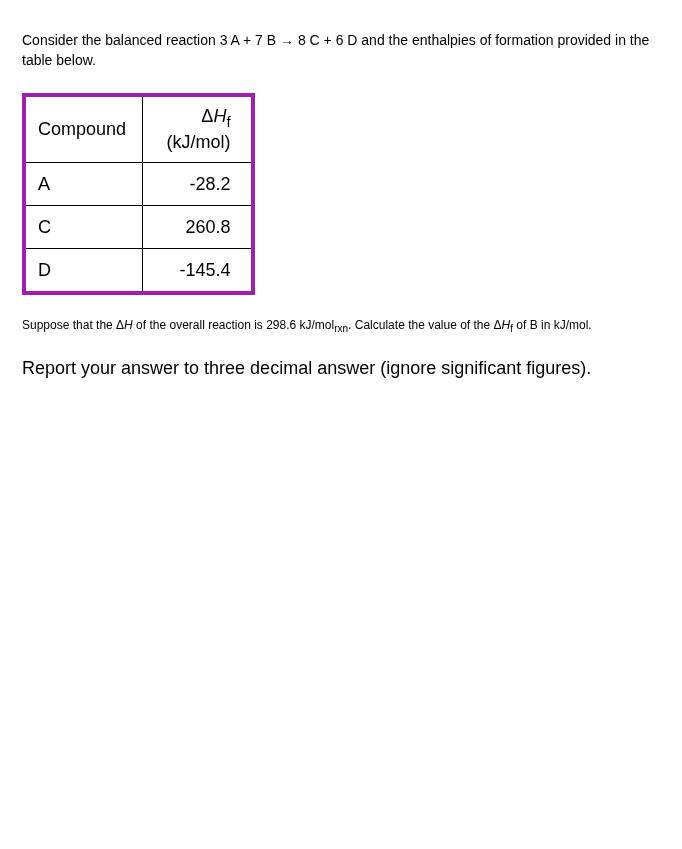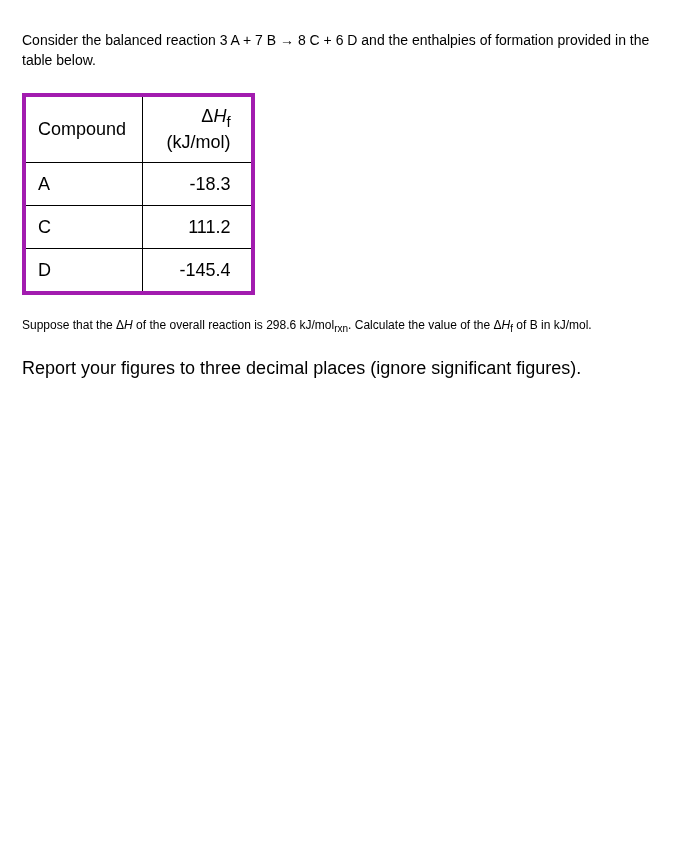--- a/index.html
+++ b/index.html
@@ -96,33 +96,33 @@
         </th>
         <th class="header-enthalpy value-col">
           <span>Δ<em>H</em><sub>f</sub></span><br>
           <span>(kJ/mol)</span>
         </th>
       </tr>
     </thead>
     <tbody>
       <tr>
         <td class="compound-col">A</td>
-        <td class="value-col">-18.3</td>
+        <td class="value-col">-28.2</td>
       </tr>
       <tr>
         <td class="compound-col">C</td>
-        <td class="value-col">111.2</td>
+        <td class="value-col">260.8</td>
       </tr>
       <tr>
         <td class="compound-col">D</td>
         <td class="value-col">-145.4</td>
       </tr>
     </tbody>
   </table>
 </div>
 
 <div class="suppose-text">
   <span>Suppose that the Δ<em>H</em> of the overall reaction is 298.6 kJ/mol<sub>rxn</sub>. Calculate the value of the Δ<em>H</em><sub>f</sub> of B in kJ/mol.</span>
 </div>
 
 <div class="report-text">
-  <span>Report your figures to three decimal places (ignore significant figures).</span>
+  <span>Report your answer to three decimal answer (ignore significant figures).</span>
 </div>
 
 </body></html>

